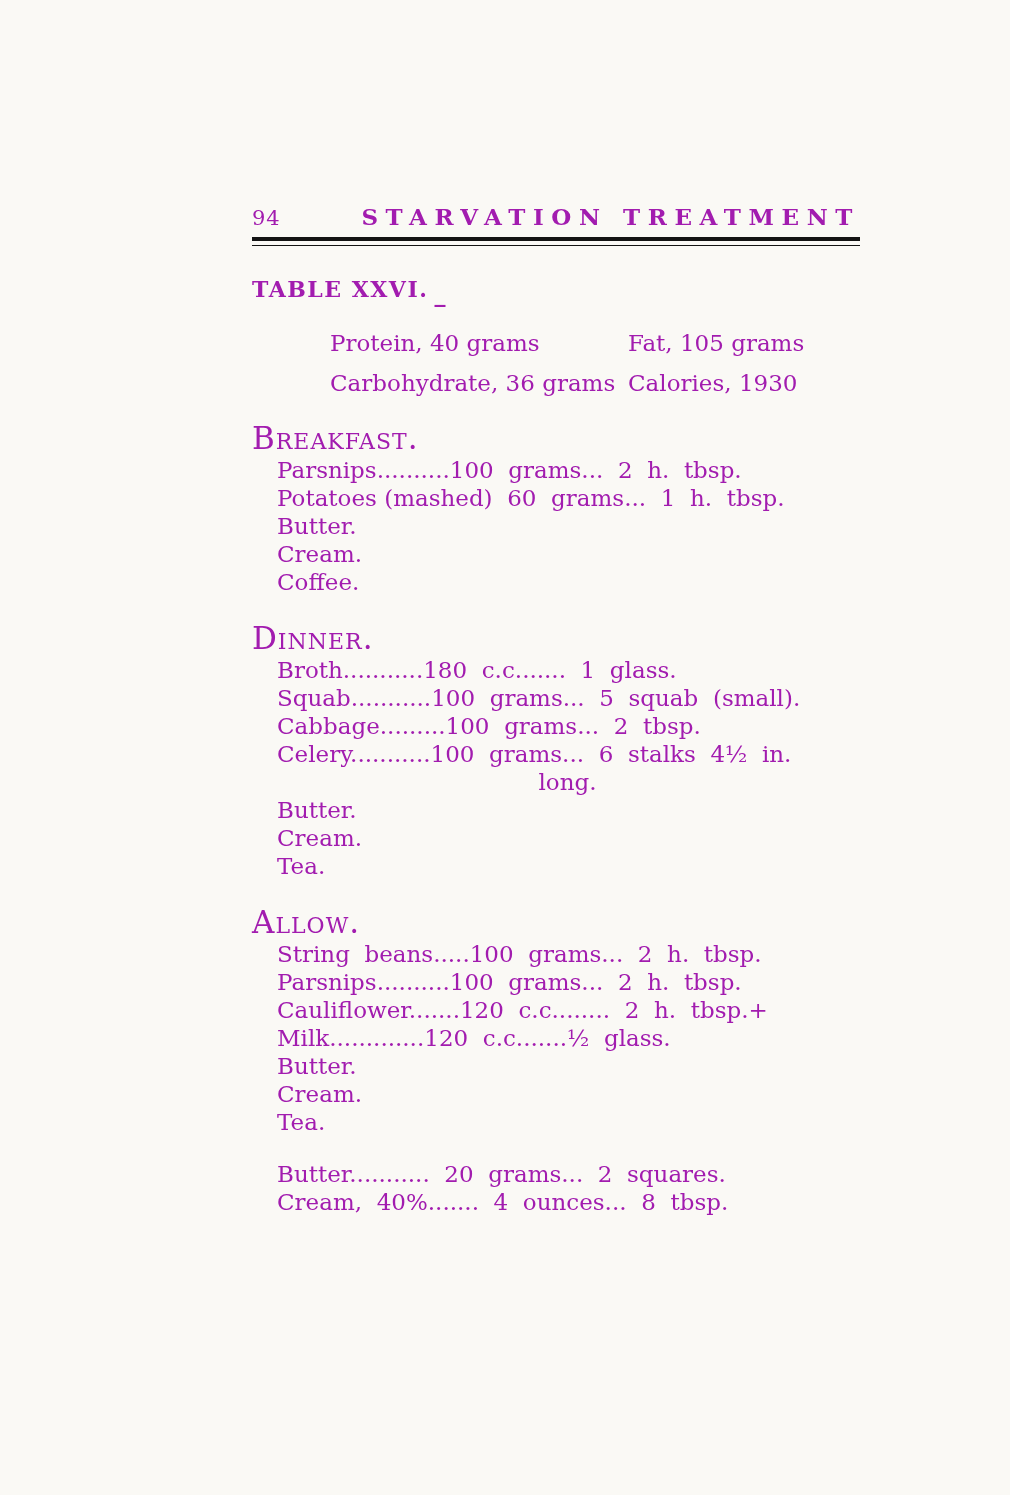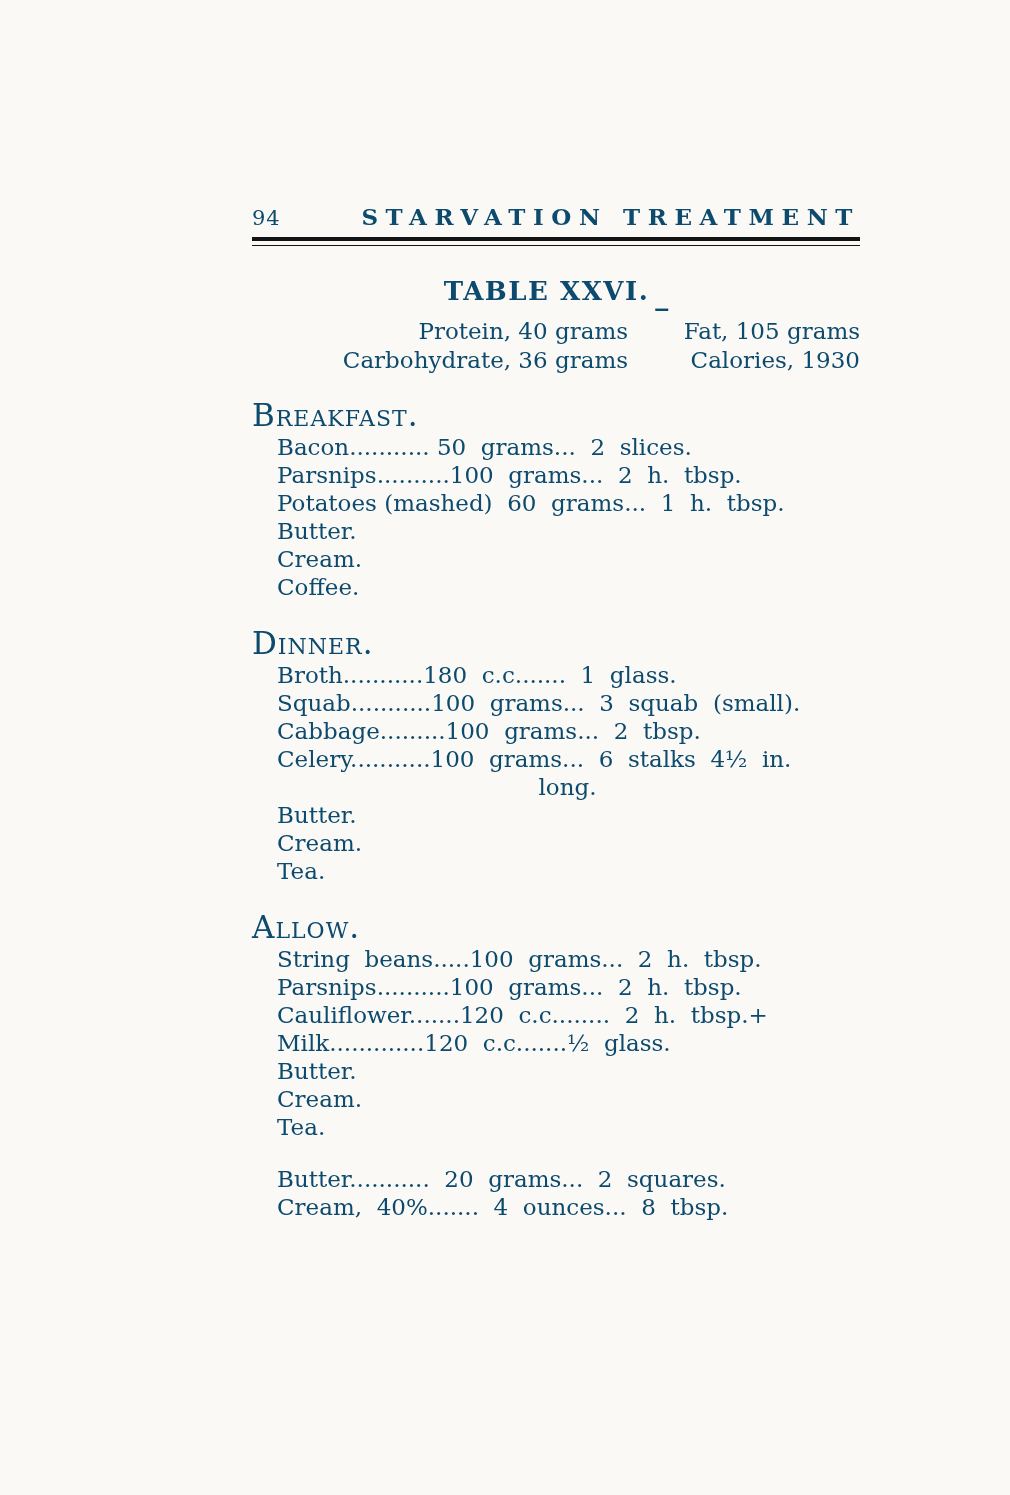--- a/index.html
+++ b/index.html
@@ -2,21 +2,21 @@
 <html><head>
 <meta charset="utf-8">
 <style>
   html,body { margin:0; padding:0; background:#f9f8f4; }
   .page {
     position:relative;
     width:1010px;
     height:1495px;
     box-sizing:border-box;
     background:#faf9f5;
-    color:#0c4a6e;
+    color:#a21caf;
     font-family:"DejaVu Serif","Liberation Serif",serif;
     padding:203px 150px 0 252px;
     overflow:hidden;
   }
   .page-header {
     display:flex;
     align-items:baseline;
     font-size:22px;
   }
   .page-num {
@@ -33,39 +33,37 @@
     white-space:nowrap;
   }
   .header-rule {
     margin-top:7px;
     height:4px;
     border-top:4px solid #141414;
     border-bottom:1px solid #141414;
   }
   .table-title {
     margin:30px 0 0 0;
-    text-align:center;
-    font-size:26px;
+    font-size:22px;
     font-weight:700;
     letter-spacing:1.5px;
   }
   .title-mark {
     display:inline-block;
     font-weight:700;
     transform:translateY(5px);
     margin-left:6px;
     letter-spacing:0;
   }
   .nutrition {
-    margin:12px 0 0 78px;
+    margin:28px 0 0 78px;
     display:grid;
     grid-template-columns:298px auto;
-    row-gap:3px;
+    row-gap:14px;
     font-size:23px;
-    text-align:right;
   }
   .section { margin-top:24px; }
   .section-heading {
     font-size:31px;
     font-variant:small-caps;
     letter-spacing:1px;
   }
   .section-heading.italic {
     font-variant:normal;
     font-style:italic;
@@ -99,34 +97,33 @@
   <div class="nutrition">
     <span>Protein, 40 grams</span>
     <span>Fat, 105 grams</span>
     <span>Carbohydrate, 36 grams</span>
     <span>Calories, 1930</span>
   </div>
 
   <div class="section">
     <div class="section-heading">Breakfast.</div>
     <div class="items">
-      <div class="item">Bacon........... 50  grams...  2  slices.</div>
       <div class="item">Parsnips..........100  grams...  2  h.  tbsp.</div>
       <div class="item">Potatoes (mashed)  60  grams...  1  h.  tbsp.</div>
       <div class="item">Butter.</div>
       <div class="item">Cream.</div>
       <div class="item">Coffee.</div>
     </div>
   </div>
 
   <div class="section">
     <div class="section-heading">Dinner.</div>
     <div class="items">
       <div class="item">Broth...........180  c.c.......  1  glass.</div>
-      <div class="item">Squab...........100  grams...  3  squab  (small).</div>
+      <div class="item">Squab...........100  grams...  5  squab  (small).</div>
       <div class="item">Cabbage.........100  grams...  2  tbsp.</div>
       <div class="item">Celery...........100  grams...  6  stalks  4½  in.</div>
       <div class="item cont">long.</div>
       <div class="item">Butter.</div>
       <div class="item">Cream.</div>
       <div class="item">Tea.</div>
     </div>
   </div>
 
   <div class="section">

